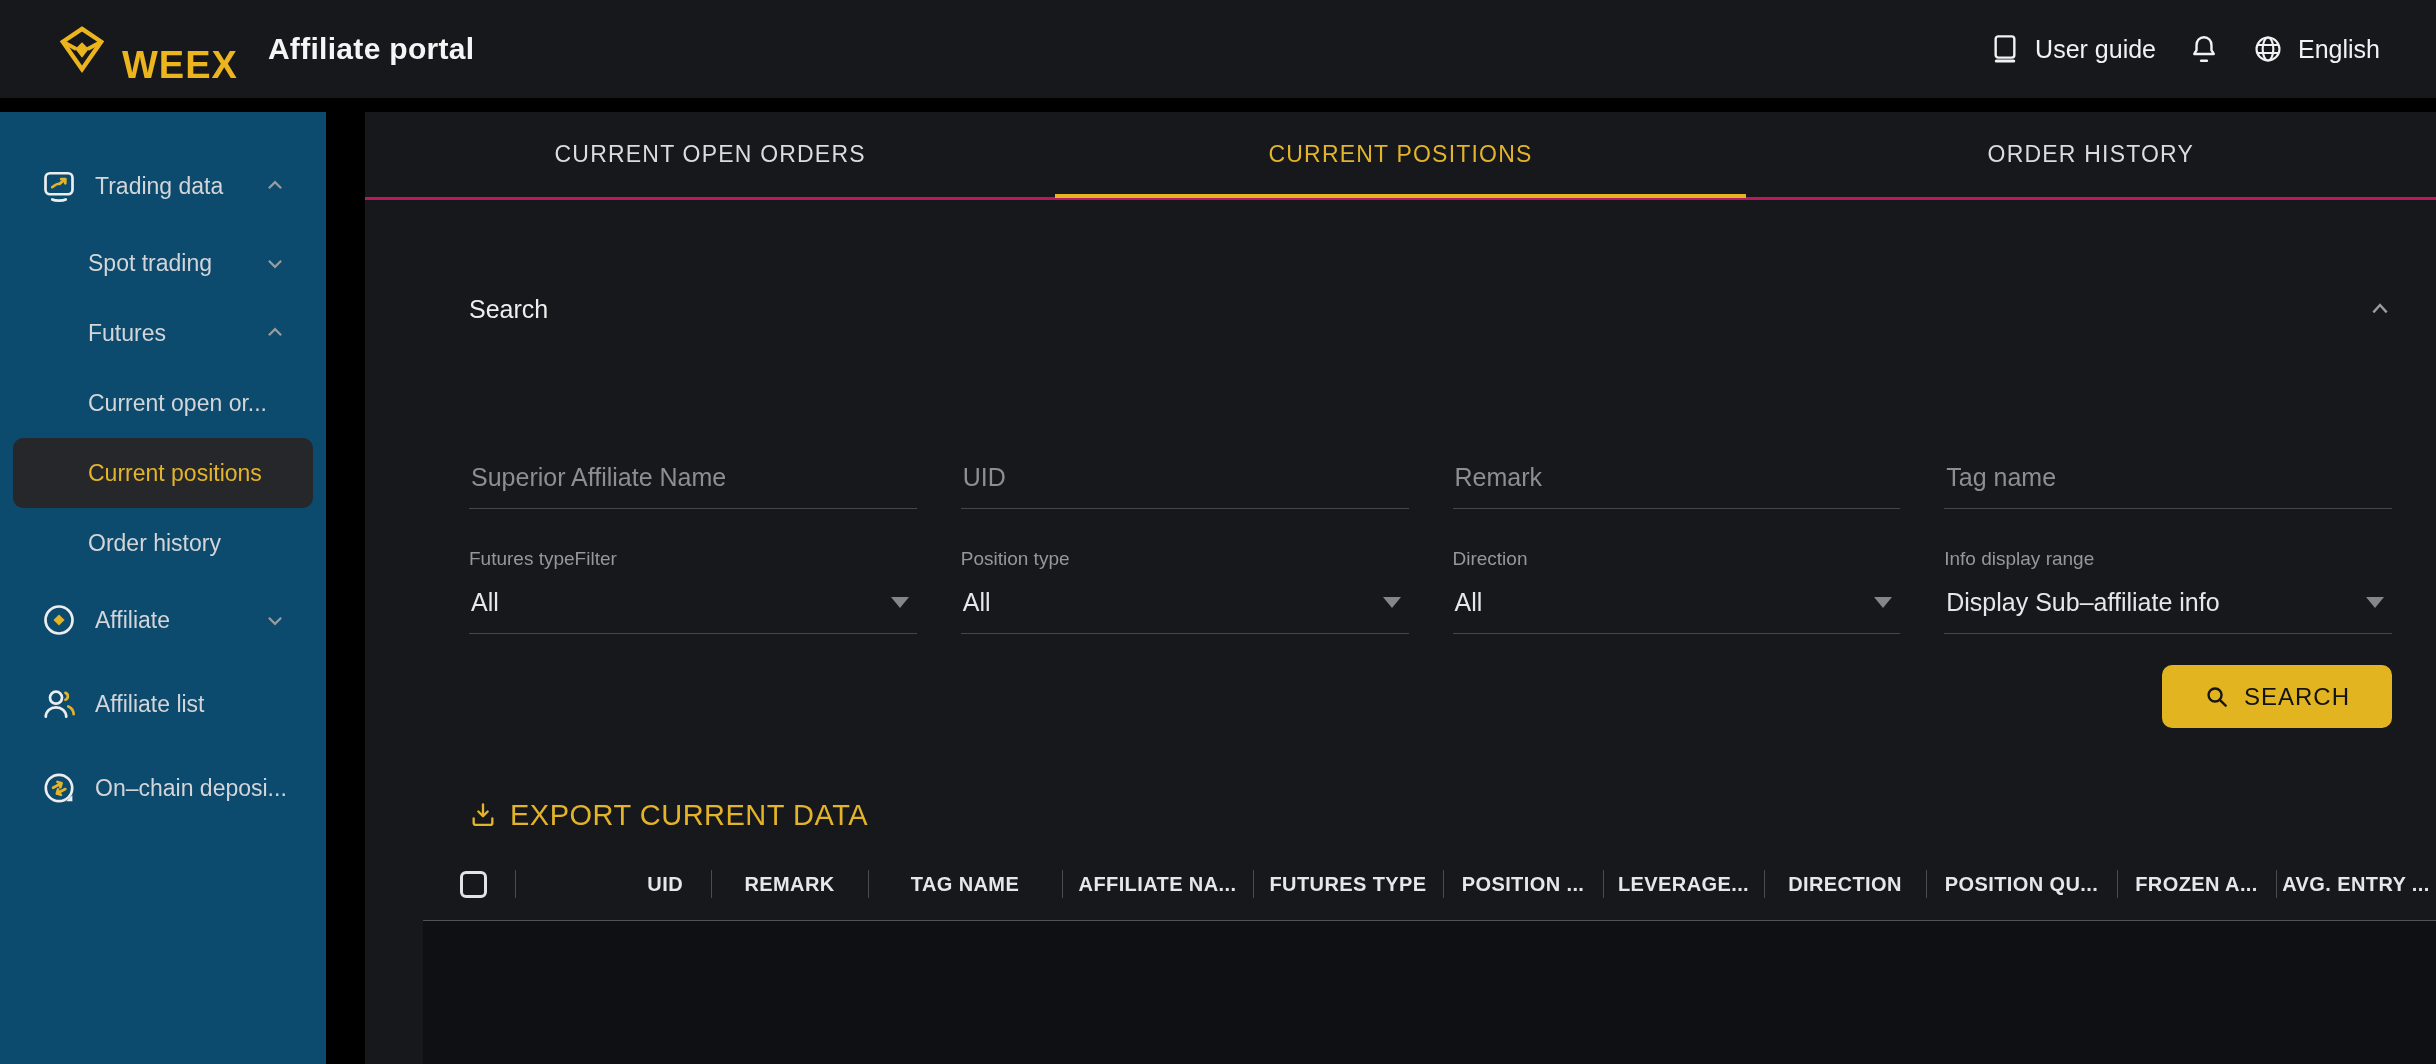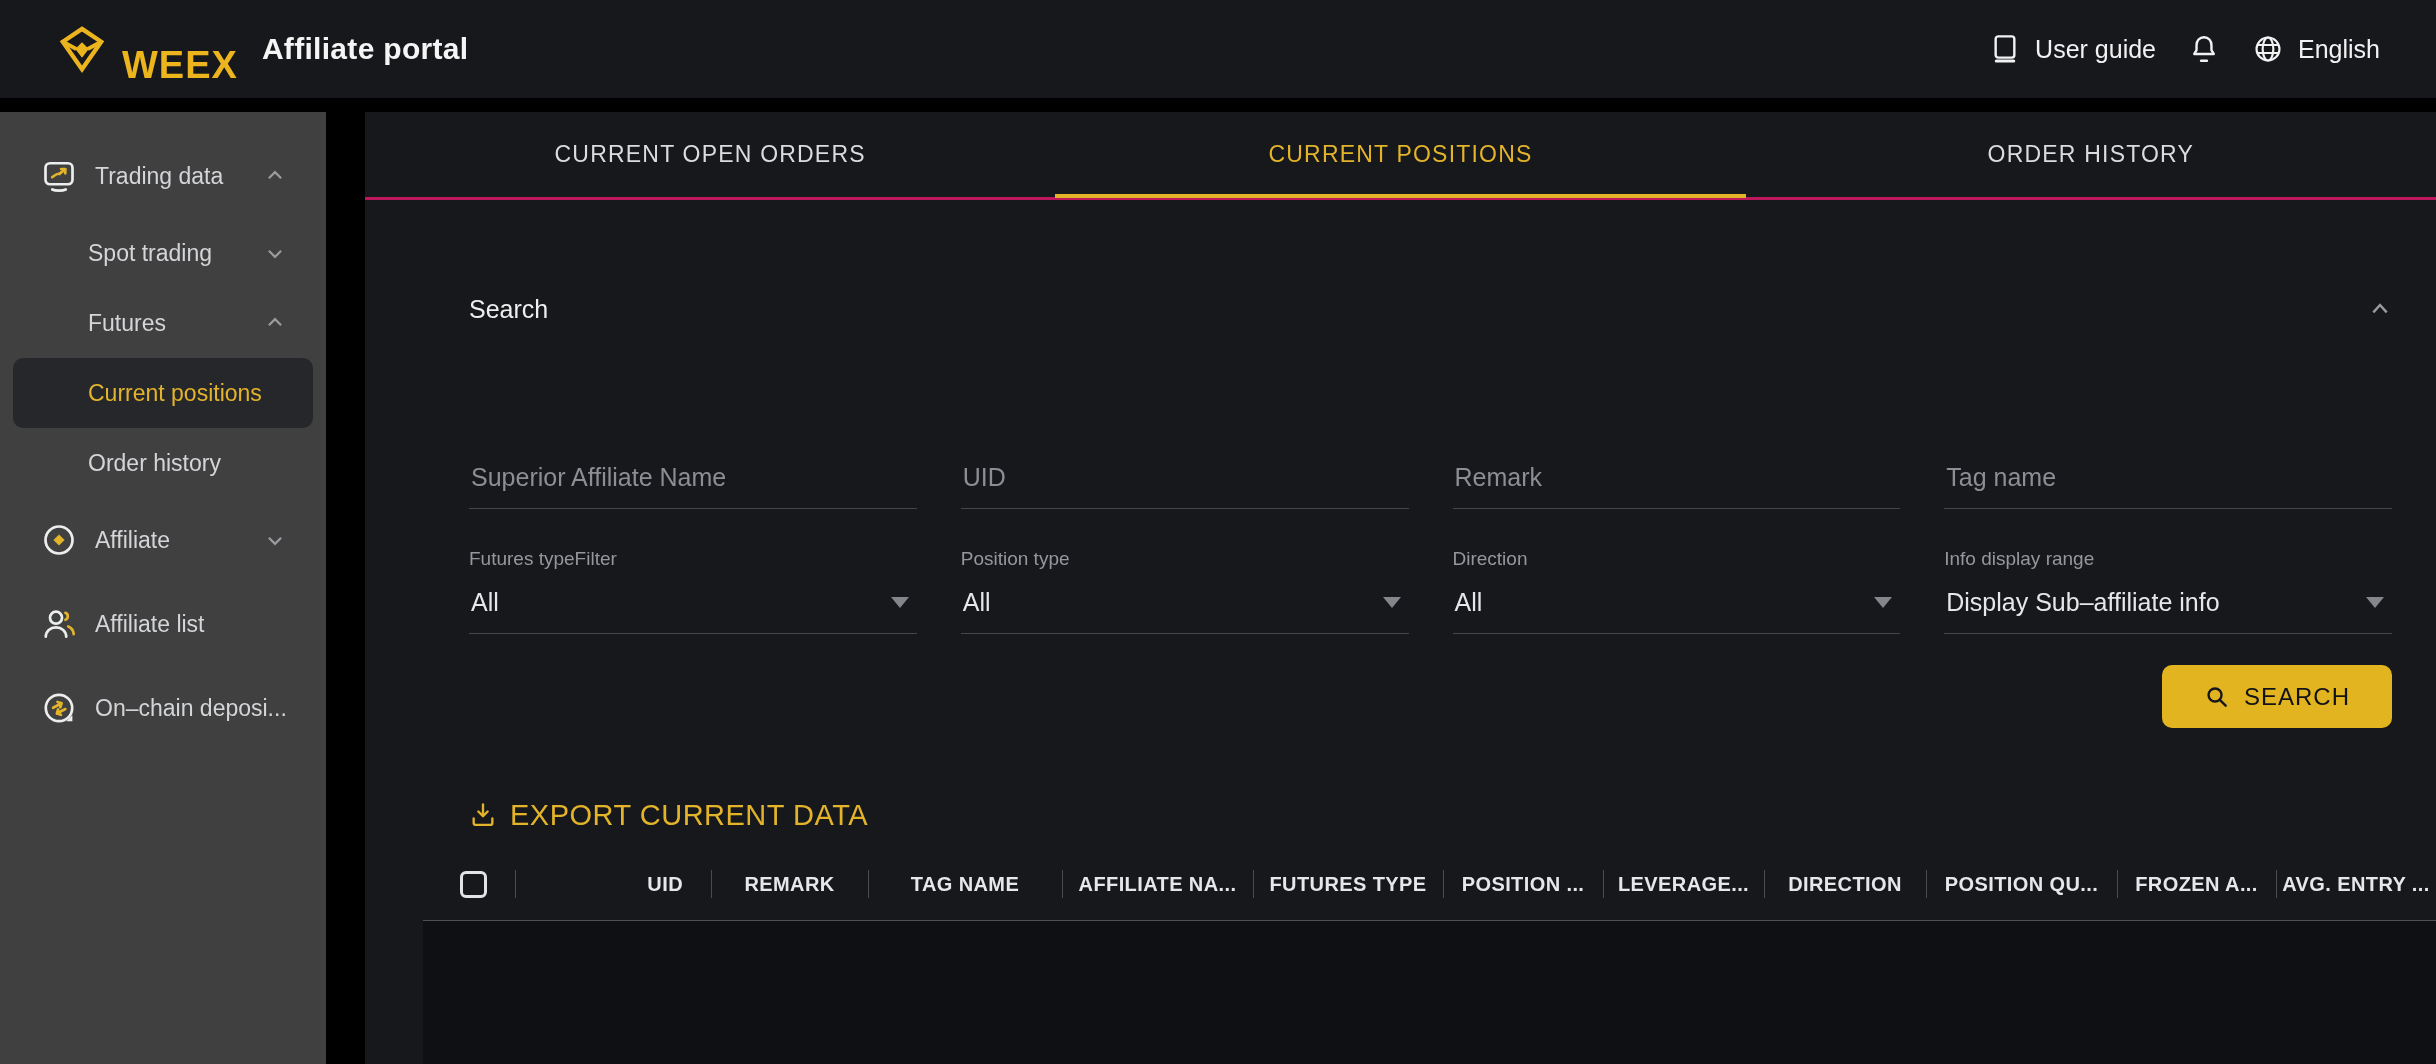--- a/index.html
+++ b/index.html
@@ -5,28 +5,28 @@
   * { margin:0; padding:0; box-sizing:border-box; }
   html,body { width:2436px; height:1064px; background:#000; overflow:hidden;
     font-family:"Liberation Sans", sans-serif; }
 
   
   .topbar { height:98px; background:#17181c; display:flex; align-items:center;
     padding:0 56px; }
   .brand-wrap { display:flex; align-items:center; gap:14px; }
   .brand-mark { width:52px; height:48px; }
   .brand-text { font-size:38px; font-weight:800; color:#ecb51e; letter-spacing:1px;margin-top:32px; }
-  .app-title { font-size:30px; font-weight:600; color:#f5f5f6; margin-left:24px; letter-spacing:.3px; }
+  .app-title { font-size:30px; font-weight:600; color:#f5f5f6; margin-left:30px; letter-spacing:.3px; }
   .topbar-right { margin-left:auto; display:flex; align-items:center; gap:32px; }
   .top-item { display:flex; align-items:center; gap:14px; color:#f2f2f3; font-size:25px; cursor:pointer; }
   .top-icon { width:32px; height:32px; display:block; }
 
   
   .main { display:flex; margin-top:14px; height:952px; }
-  .sidebar { width:326px; background:#404040; padding-top:22px; flex:none; }
+  .sidebar { width:326px; background:#0c4a6e; padding-top:32px; flex:none; }
   .content { flex:1; margin-left:39px; background:#17181c; display:flex; flex-direction:column; overflow:hidden; }
 
   
   .nav-item { height:70px; margin:0 13px; border-radius:10px; display:flex;
     align-items:center; color:#d4d5d8; font-size:23px; cursor:pointer; }
   .nav-item.top { height:84px; }
   .nav-item .nav-icon { width:36px; height:36px; margin-left:28px; margin-right:18px; flex:none; }
   .nav-item.sub { padding-left:75px; }
   .nav-item.active { background:#26272b; color:#e3b42a; }
   .chev { margin-left:auto; margin-right:28px; width:20px; height:20px; flex:none; }
@@ -146,20 +146,23 @@
         </svg>
     </div>
 
     <div class="nav-item sub">
       <span>Futures</span>
       <svg class="chev" viewBox="0 0 18 18" fill="none" stroke="#9a9b9f" stroke-width="2">
           <path d="M3.5 11 L9 5.5 L14.5 11"></path>
         </svg>
     </div>
 
+    <div class="nav-item sub">
+      <span>Current open or...</span>
+    </div>
 
     <div class="nav-item sub active">
       <span>Current positions</span>
     </div>
 
     <div class="nav-item sub">
       <span>Order history</span>
     </div>
 
     <div class="nav-item top">

